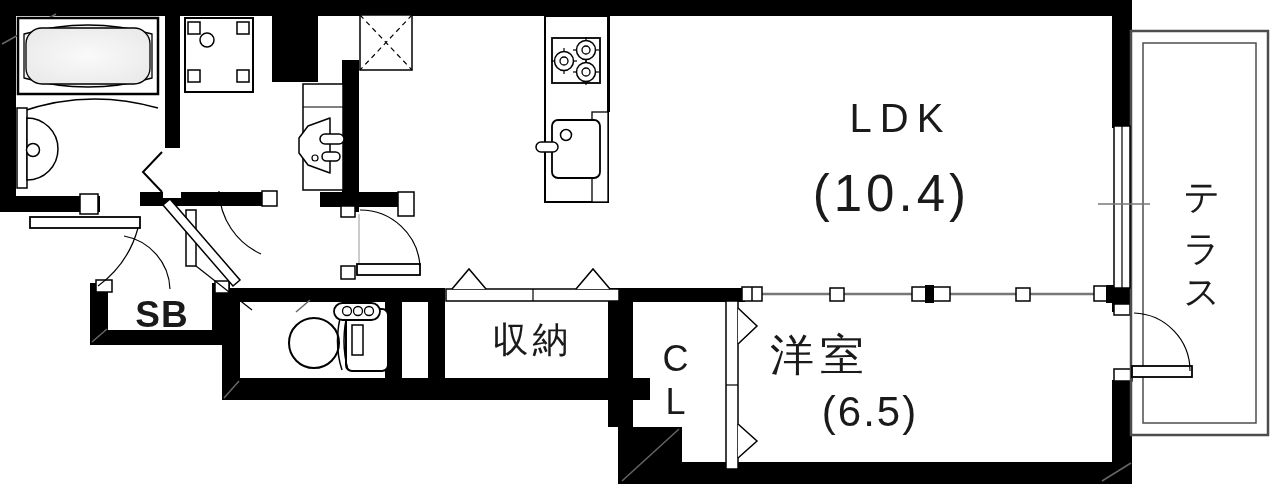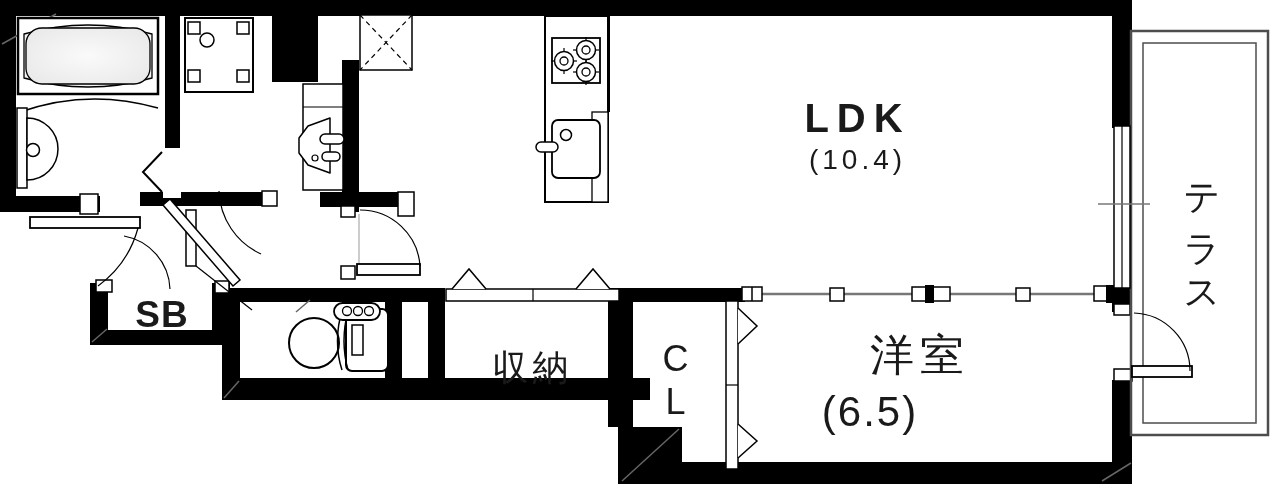--- a/index.html
+++ b/index.html
@@ -2,27 +2,27 @@
 <html><head>
 <meta charset="utf-8">
 <style>
   html,body{margin:0;padding:0;background:#fff;}
   .plan{
     position:relative;width:1280px;height:485px;background:#ffffff;overflow:hidden;
     font-family:"Liberation Sans","DejaVu Sans",sans-serif;
   }
   .plan svg{position:absolute;left:0;top:0;}
   .lbl{position:absolute;color:#1a1a1a;white-space:nowrap;}
-  .lbl-ldk{left:745px;top:96px;width:225px;text-align:center;font-size:40px;letter-spacing:8px;font-weight:700;}
-  .lbl-ldk-size{left:745px;top:144px;width:225px;text-align:center;font-size:28px;letter-spacing:4px;font-weight:400;}
-  .lbl-bedroom{left:770px;top:326px;width:200px;text-align:right;font-size:44px;letter-spacing:6px;font-weight:500;}
+  .lbl-ldk{left:788px;top:96px;width:225px;text-align:center;font-size:40px;letter-spacing:8px;font-weight:400;}
+  .lbl-ldk-size{left:745px;top:164px;width:225px;text-align:right;font-size:51px;letter-spacing:4px;font-weight:400;}
+  .lbl-bedroom{left:770px;top:326px;width:200px;text-align:left;font-size:44px;letter-spacing:6px;font-weight:500;}
   .lbl-bedroom-size{left:770px;top:388px;width:200px;text-align:center;font-size:42px;letter-spacing:2px;font-weight:400;}
   .lbl-terrace{left:1182px;top:160px;width:44px;font-size:36px;font-weight:500;
     writing-mode:vertical-rl;text-orientation:upright;letter-spacing:8px;}
-  .lbl-storage{left:445px;top:316px;width:175px;text-align:center;font-size:36px;letter-spacing:4px;font-weight:500;margin-top:28px;}
+  .lbl-storage{left:445px;top:316px;width:175px;text-align:center;font-size:36px;letter-spacing:4px;font-weight:500;}
   .lbl-closet{left:656px;top:338px;width:40px;font-size:36px;font-weight:500;
     writing-mode:vertical-rl;text-orientation:upright;letter-spacing:2px;text-align:center;}
   .lbl-shoebox{left:112px;top:294px;width:100px;text-align:center;font-size:37px;font-weight:700;letter-spacing:1px;}
 </style>
 </head>
 <body>
 
 <div class="plan">
 
   <svg width="1280" height="485" viewBox="0 0 1280 485">

